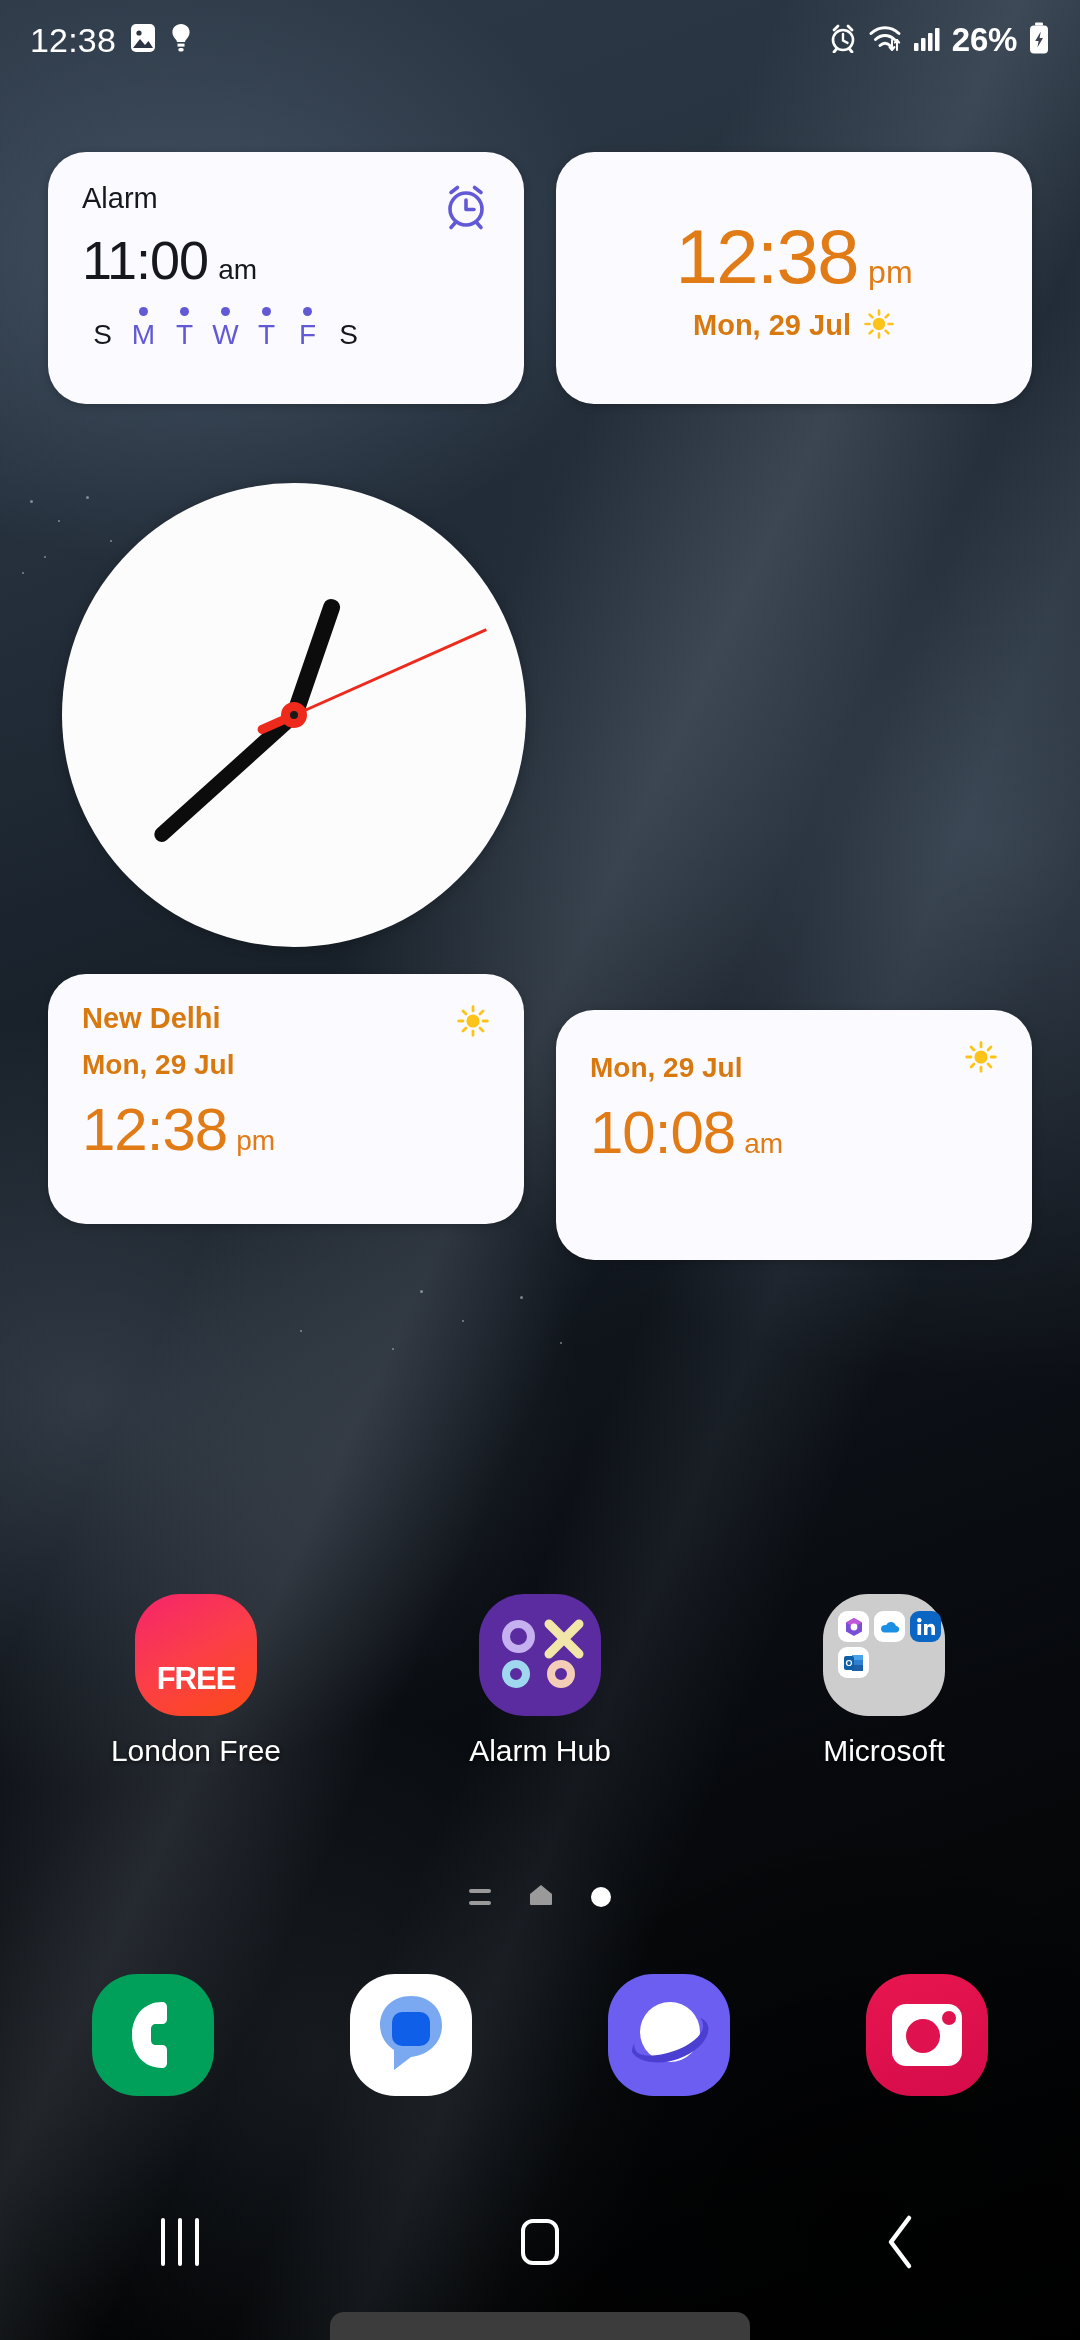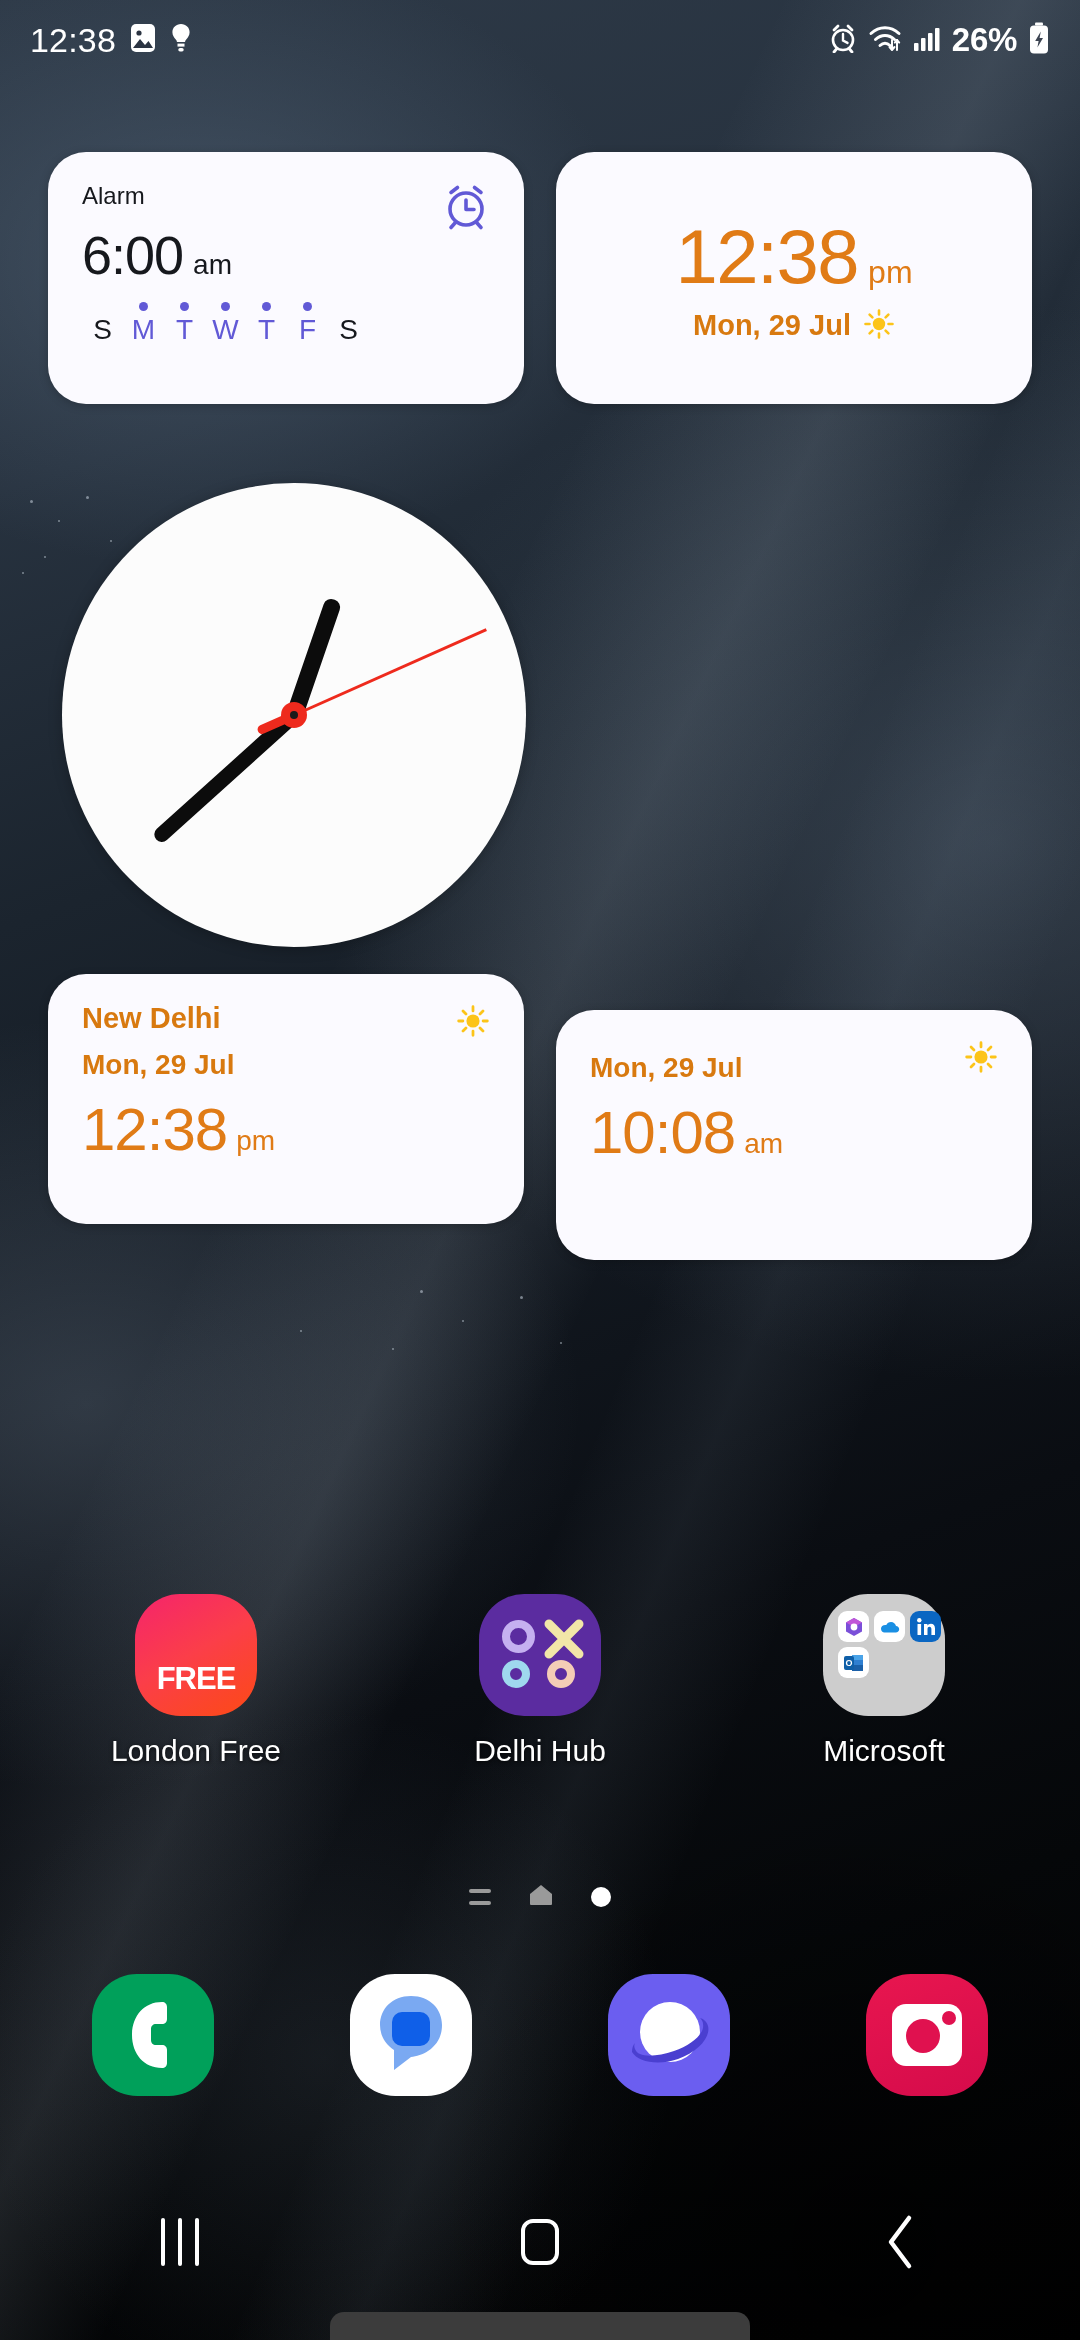--- a/index.html
+++ b/index.html
@@ -44,21 +44,21 @@
   .sb-right { display:flex; align-items:center; gap:11px; }
   .sb-time { font-size:34px; letter-spacing:.2px; }
   .sb-pct { font-size:33px; font-weight:700; letter-spacing:-.3px; }
 
   
   .card {
     position:absolute; background:#fbfaff; border-radius:38px;
     box-shadow:0 2px 10px rgba(0,0,0,.22);
   }
   #alarm-widget { left:48px; top:152px; width:476px; height:252px; padding:30px 34px; }
-  .alarm-title { font-size:24px; color:#16181d; font-weight:400; }
+  .alarm-title { font-size:29px; color:#16181d; font-weight:400; }
   .alarm-time-row { display:flex; align-items:baseline; margin-top:14px; }
   .alarm-time { font-size:54px; color:#16181d; font-weight:400; letter-spacing:-1px; }
   .alarm-ampm { font-size:28px; color:#16181d; margin-left:10px; }
   .alarm-days { margin-top:16px; display:flex; gap:0; }
   .day-col { width:41px; display:flex; flex-direction:column; align-items:center; }
   .day-dot { width:9px; height:9px; border-radius:50%; margin-bottom:5px; }
   .day-letter { font-size:28px; line-height:1; }
   #alarm-clock-icon { position:absolute; right:30px; top:26px; }
 
   #digital-clock-widget { left:556px; top:152px; width:476px; height:252px;
@@ -215,21 +215,21 @@
           <rect x="2" y="3.5" width="18" height="28" rx="4" fill="#fff"></rect>
           <path d="M12.8 9.5L7.2 19h3.4l-1.2 6.5 5.6-9.5h-3.4z" fill="#3c4452"></path>
         </svg>
     </span>
   </div>
 </div>
 
 <div id="alarm-widget" class="card">
   <div class="alarm-title">Alarm</div>
   <div class="alarm-time-row">
-    <span class="alarm-time">6:00</span>
+    <span class="alarm-time">11:00</span>
     <span class="alarm-ampm">am</span>
   </div>
   <div class="alarm-days" id="alarm-days">
       <div class="day-col">
         <span class="day-dot" style="background: transparent;"></span>
         <span class="day-letter" style="color: rgb(22, 24, 29); font-weight: 400;">S</span>
       </div>
       <div class="day-col">
         <span class="day-dot" style="background: rgb(97, 89, 214);"></span>
         <span class="day-letter" style="color: rgb(97, 89, 214); font-weight: 500;">M</span>
@@ -336,21 +336,21 @@
 
   <div class="app">
     <div class="app-icon squircle" id="icon-gaming-hub">
       <div class="gh-ring" style="left:23px;  top:26px; width:33px; height:33px; border:8px solid #c5b0f0;"></div>
       <div class="gh-ring" style="left:23px;  top:66px; width:28px; height:28px; border:8px solid #9fd8ee;"></div>
       <div class="gh-ring" style="left:68px;  top:66px; width:28px; height:28px; border:8px solid #f4cdb6;"></div>
       <svg style="position:absolute;left:62px;top:22px;" width="46" height="46" viewBox="0 0 46 46">
         <path d="M8 8l30 30M38 8L8 38" stroke="#f2e6a8" stroke-width="9" stroke-linecap="round"></path>
       </svg>
     </div>
-    <div class="app-label">Delhi Hub</div>
+    <div class="app-label">Alarm Hub</div>
   </div>
 
   <div class="app">
     <div class="app-icon squircle" id="icon-microsoft">
       <div class="ms-mini" style="left:15px; top:17px;">
         <svg width="22" height="22" viewBox="0 0 22 22">
             <path d="M11 2l8 4.5v9L11 20l-8-4.5v-9z" fill="#7a4fd8"></path>
             <path d="M11 2l8 4.5-8 4.5-8-4.5z" fill="#c056d8"></path>
             <circle cx="11" cy="11" r="3.4" fill="#fff"></circle>
           </svg>

